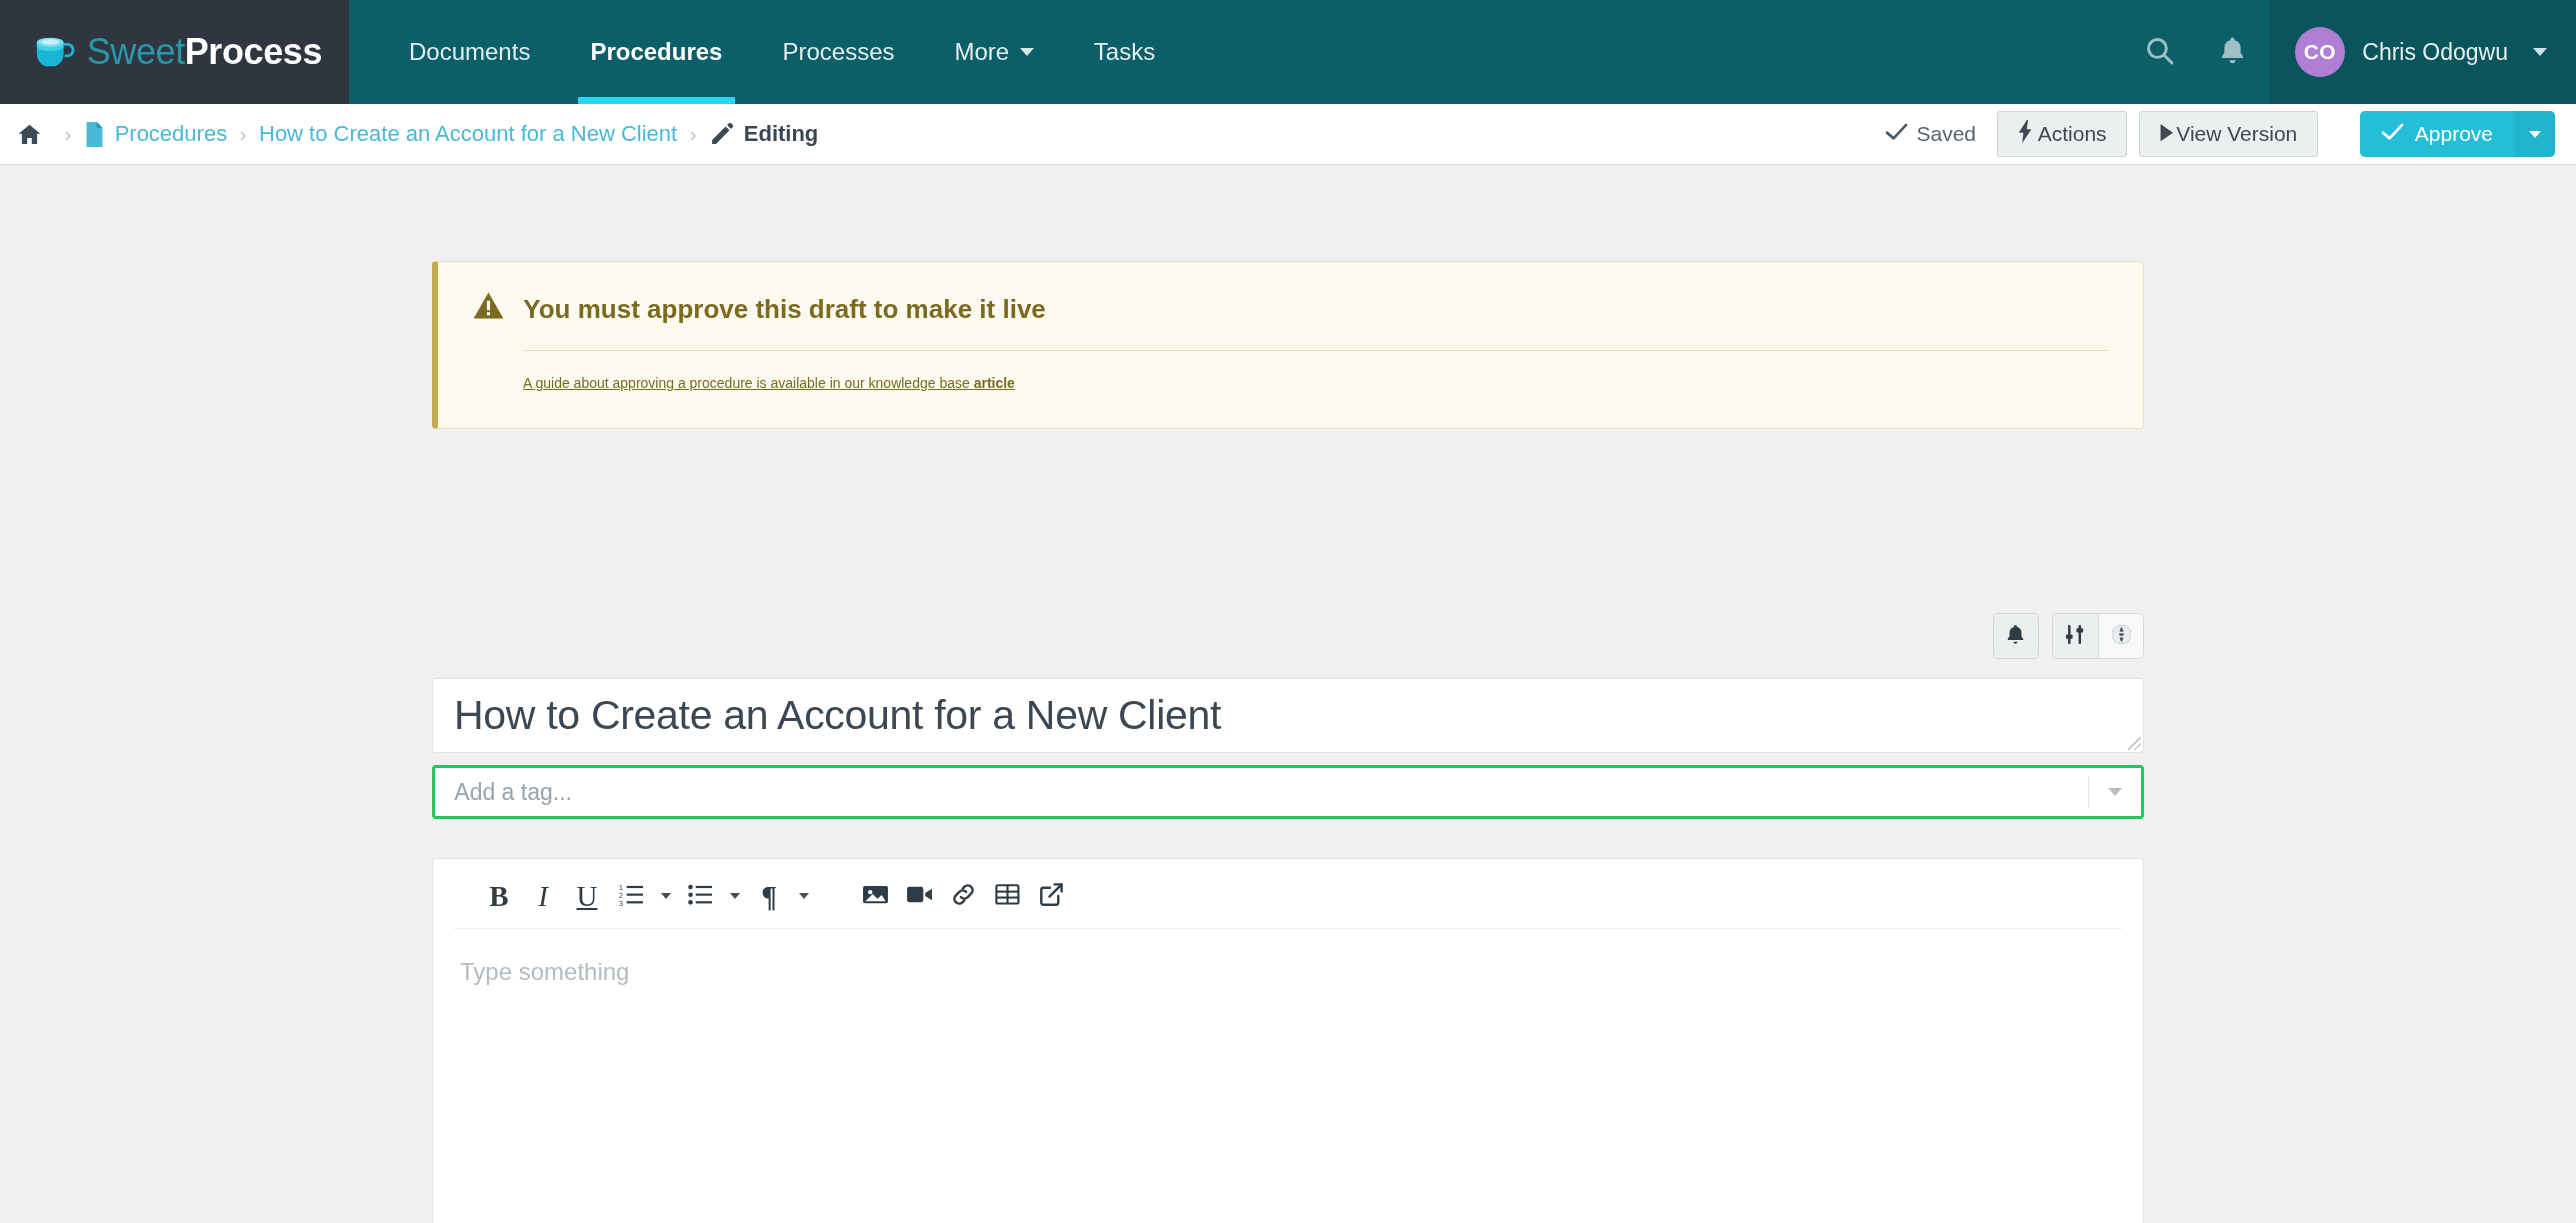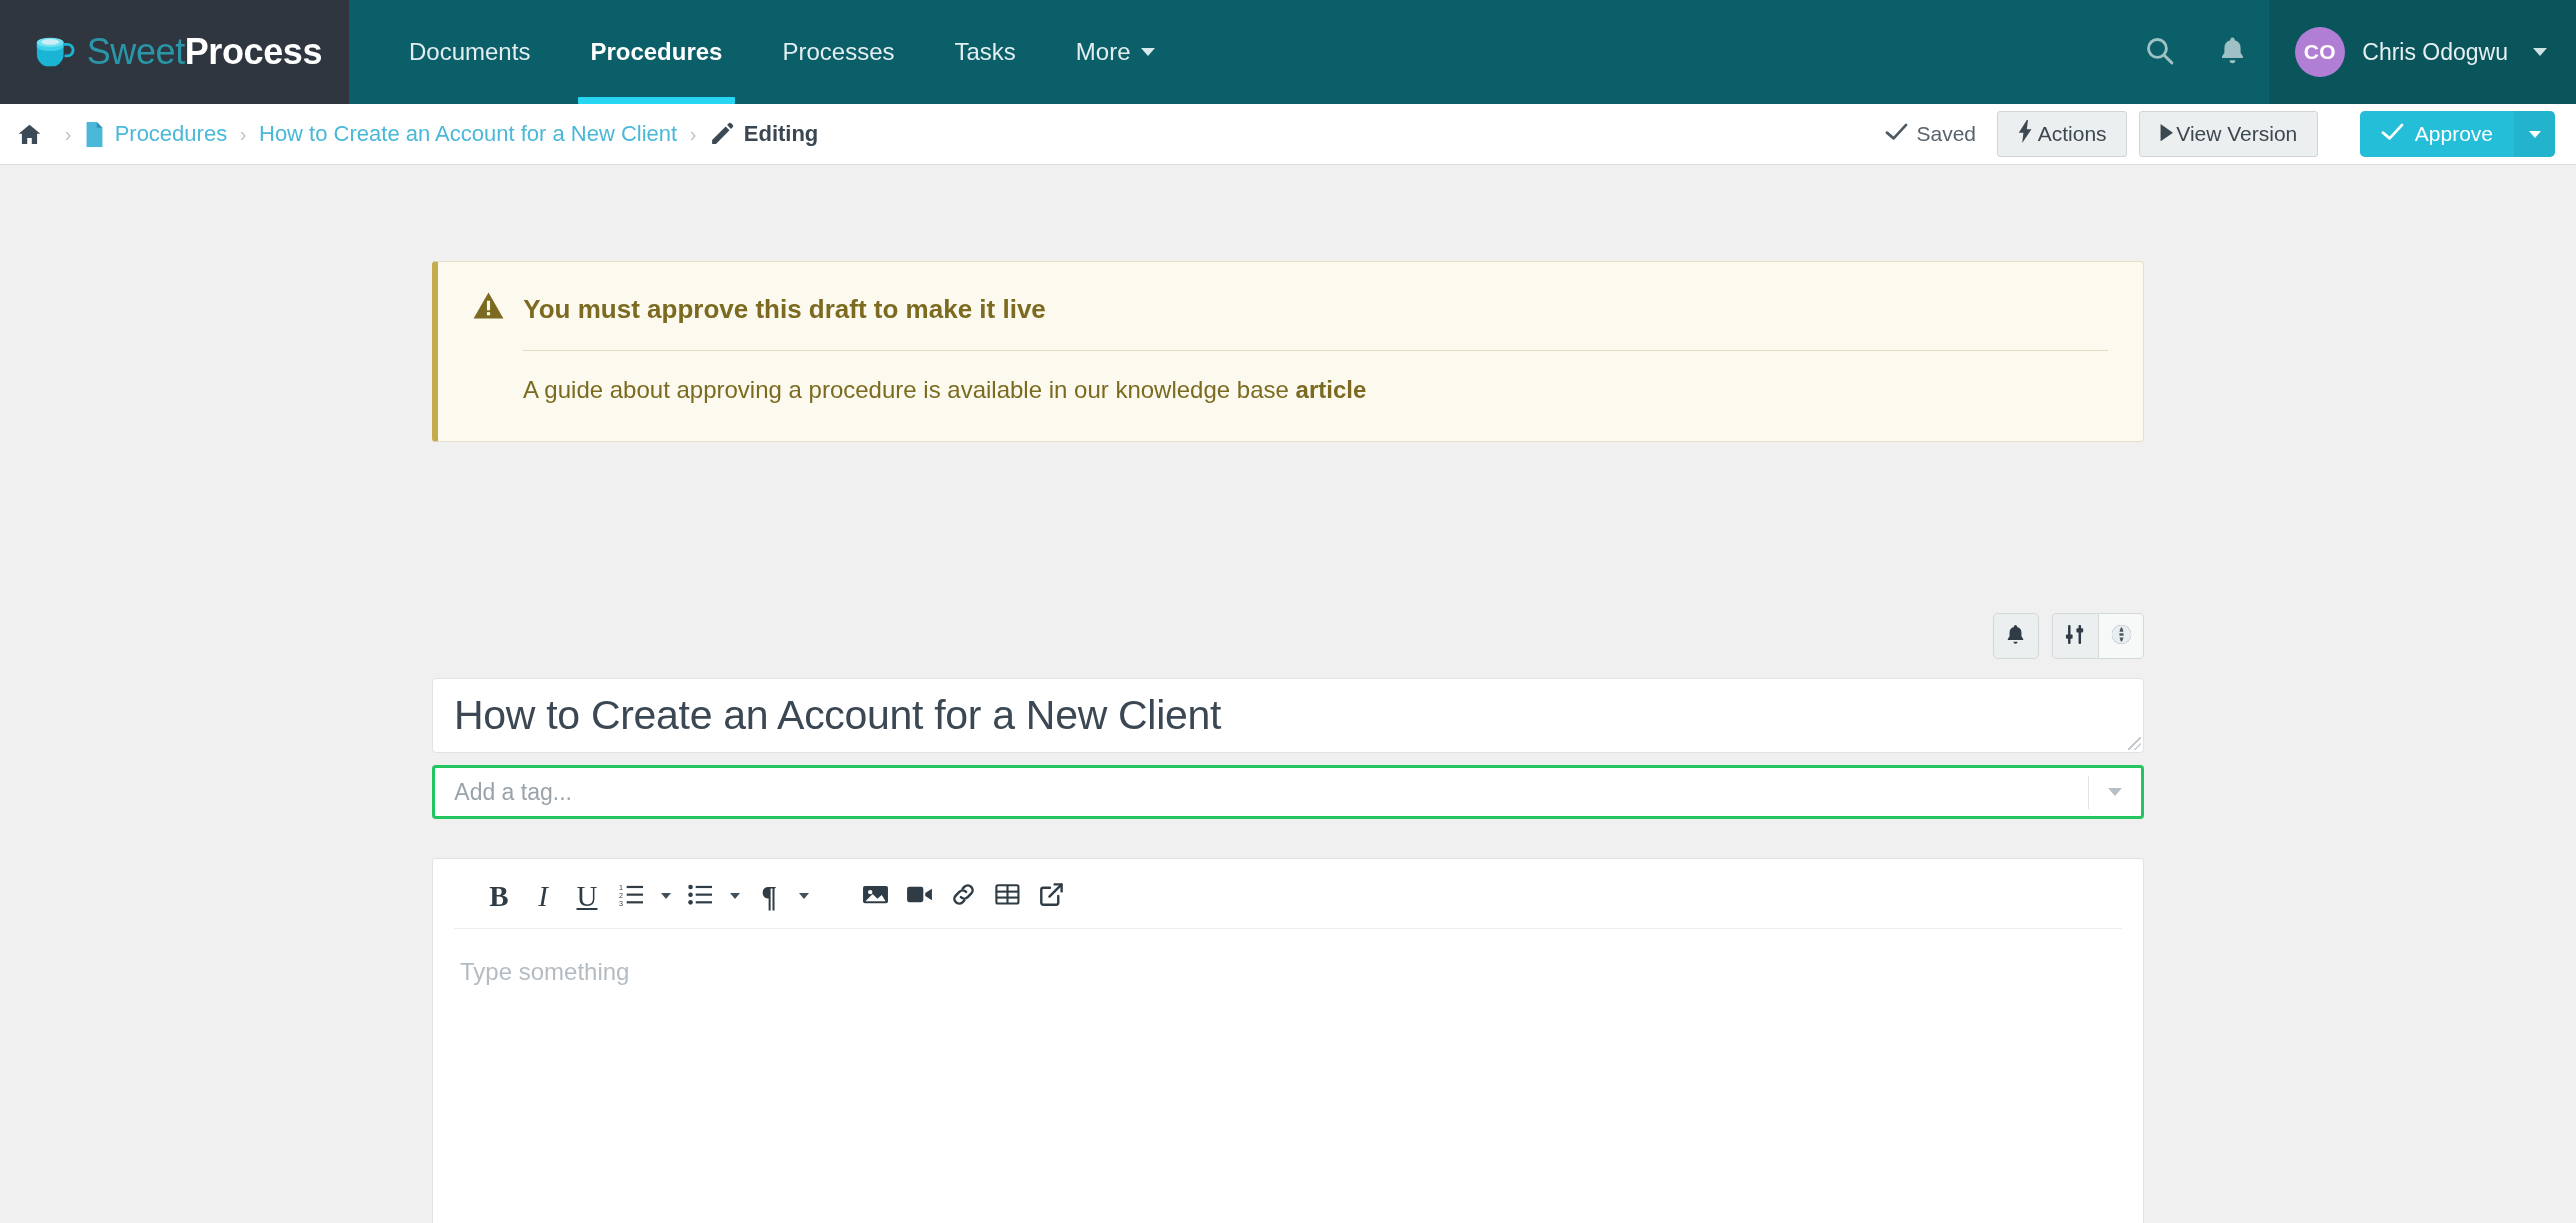--- a/index.html
+++ b/index.html
@@ -133,21 +133,21 @@
     top: 95px;
     background: #fcfaee;
     border: 1px solid #e6e0c8;
     border-left: 6.8px solid #c5ab4d;
     border-radius: 3.9px;
     padding: 29px 35px 35px 35px;
   }
   .alert-head { display: flex; align-items: flex-start; gap: 19.3px; }
   .alert-title { color: #7b6a20; font-size: 26px; font-weight: 600; line-height: 1.25; padding-top: 1.9px; }
   .alert-rule { height: 1px; background: #e3dcc0; margin: 25px 0 23px 50px; }
-  .alert-sub { color: #7b6a20; font-size: 24px; margin-left: 50px; line-height: 1.3; }
+  .alert-sub { color: #7b6a20; font-size: 14px; margin-left: 50px; line-height: 1.3; text-decoration: underline; }
   .alert-sub b { font-weight: 700; }
 
   
   .iconrow { top: 447px; display: flex; justify-content: flex-end; gap: 13.5px; }
   .ibtn {
     width: 46px; height: 46px;
     border: 1px solid #d3d8da; border-radius: 4.8px;
     background: #eceff0;
     display: flex; align-items: center; justify-content: center; cursor: pointer;
   }
@@ -252,25 +252,25 @@
     <div class="nav-item">
       <span>Documents</span>
     </div>
     <div class="nav-item active">
       <span>Procedures</span>
     </div>
     <div class="nav-item">
       <span>Processes</span>
     </div>
     <div class="nav-item">
-      <span>Tasks</span>
-    </div>
-    <div class="nav-item">
       <span>More</span>
       <i class="nav-caret"></i>
+    </div>
+    <div class="nav-item">
+      <span>Tasks</span>
     </div>
   </div>
 
   <div class="nav-right">
     <div class="nav-icon-btn">
       <span>
         <svg width="33" height="33" viewBox="0 0 24 24" fill="none" stroke="#9fc0c4" stroke-width="2.1">
           <circle cx="10.5" cy="10.5" r="6.5"></circle>
             <line x1="15.4" y1="15.4" x2="21" y2="21" stroke-linecap="round"></line>
         </svg>

